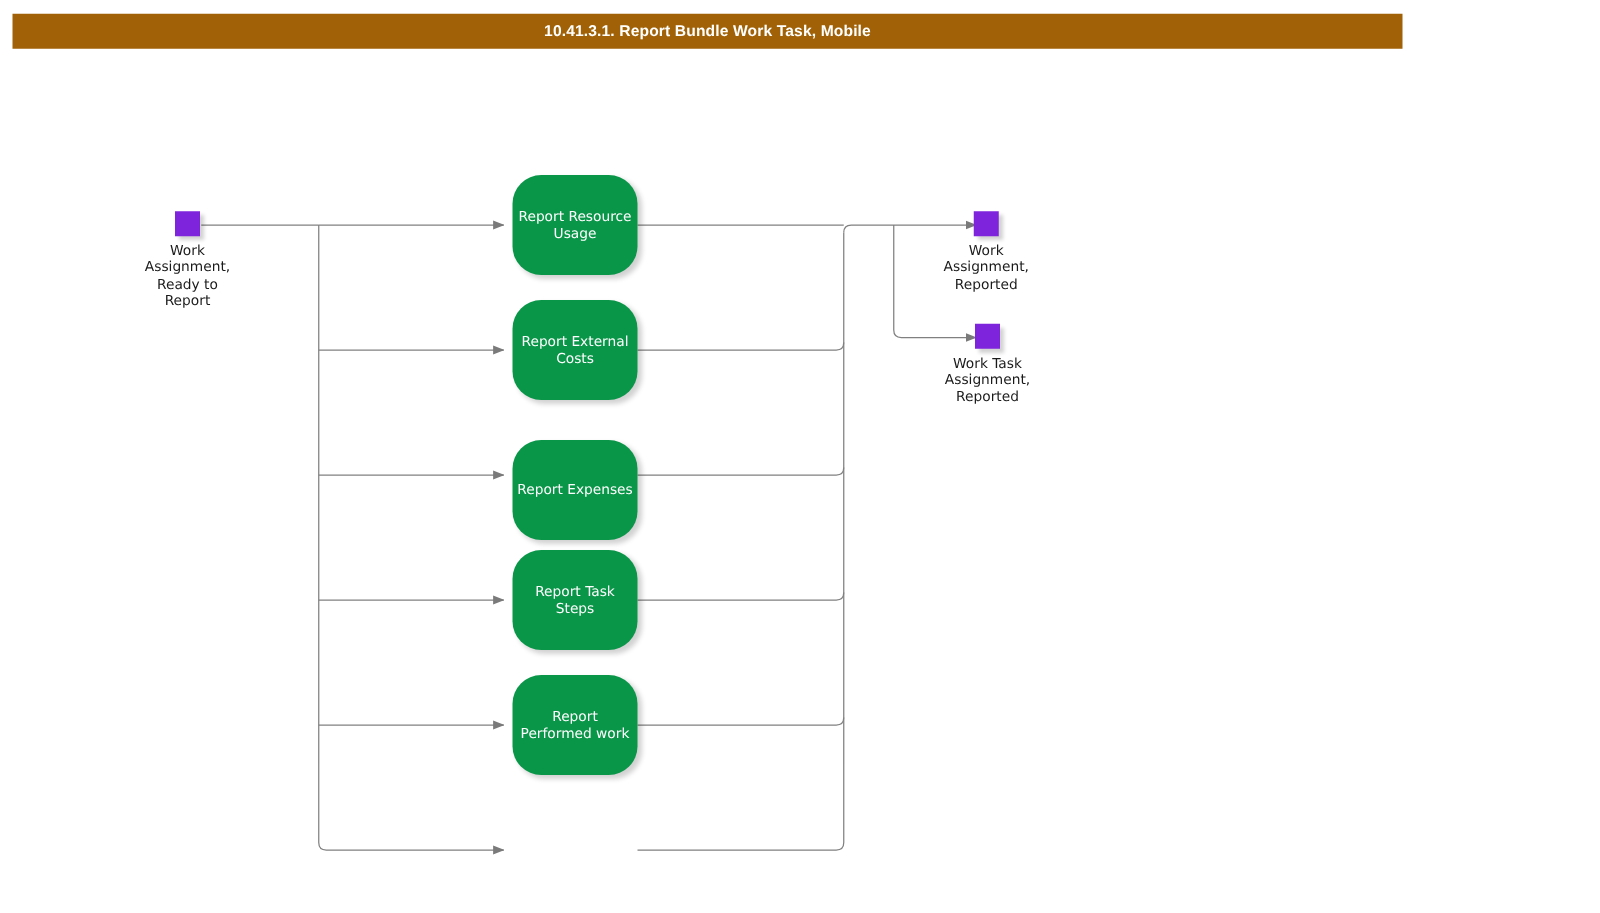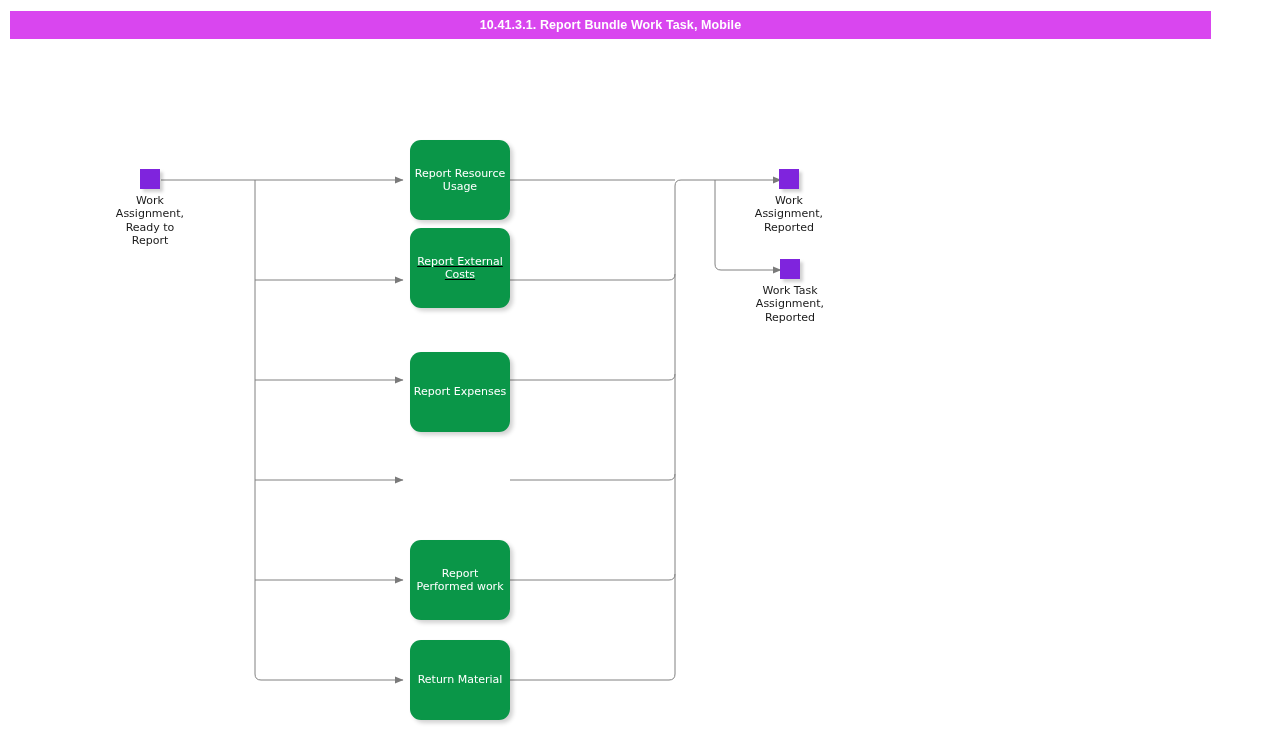--- a/index.html
+++ b/index.html
@@ -13,23 +13,23 @@
     position: relative;
     overflow: hidden;
     font-family: "DejaVu Sans", sans-serif;
   }
 
   
   #title-bar {
     position: absolute;
     left: 10px;
     top: 11px;
-    width: 1201px;
+    width: 1112px;
     height: 28px;
-    background: #d946ef;
+    background: #a16207;
     display: flex;
     align-items: center;
     justify-content: center;
   }
   #title-bar .title-text {
     color: #ffffff;
     font-family: "Liberation Sans", sans-serif;
     font-size: 12.5px;
     font-weight: bold;
     letter-spacing: 0.1px;
@@ -76,21 +76,21 @@
     text-align: center;
     white-space: pre-line;
   }
 
   
   .proc-box {
     position: absolute;
     width: 100px;
     height: 80px;
     background: #0a9648;
-    border-radius: 11px;
+    border-radius: 23px;
     box-shadow: 3px 3px 4px rgba(0,0,0,0.18);
     display: flex;
     align-items: center;
     justify-content: center;
   }
   .proc-box .proc-label {
     font-family: "DejaVu Sans", sans-serif;
     font-size: 11px;
     line-height: 13.3px;
     color: #ffffff;
@@ -148,38 +148,39 @@
 Assignment,
 Ready to
 Report</div>
   </div>
 
   <div class="proc-box" style="left:410px; top:140px;">
     <div class="proc-label">Report Resource
 Usage</div>
   </div>
 
-  <div class="proc-box" style="left:410px; top:228px;text-decoration:underline;">
+  <div class="proc-box" style="left:410px; top:240px;">
     <div class="proc-label">Report External
 Costs</div>
   </div>
 
   <div class="proc-box" style="left:410px; top:340px;margin-top:12px;">
     <div class="proc-label">Report Expenses</div>
   </div>
 
+  <div class="proc-box" style="left:410px; top:440px;">
+    <div class="proc-label">Report Task
+Steps</div>
+  </div>
 
   <div class="proc-box" style="left:410px; top:540px;">
     <div class="proc-label">Report
 Performed work</div>
   </div>
 
-  <div class="proc-box" style="left:410px; top:640px;">
-    <div class="proc-label">Return Material</div>
-  </div>
 
   <div class="terminator" style="left:735px; top:169px;">
     <div class="sq"></div>
     <div class="term-label">Work
 Assignment,
 Reported</div>
   </div>
 
   <div class="terminator" style="left:736px; top:259px;">
     <div class="sq"></div>

